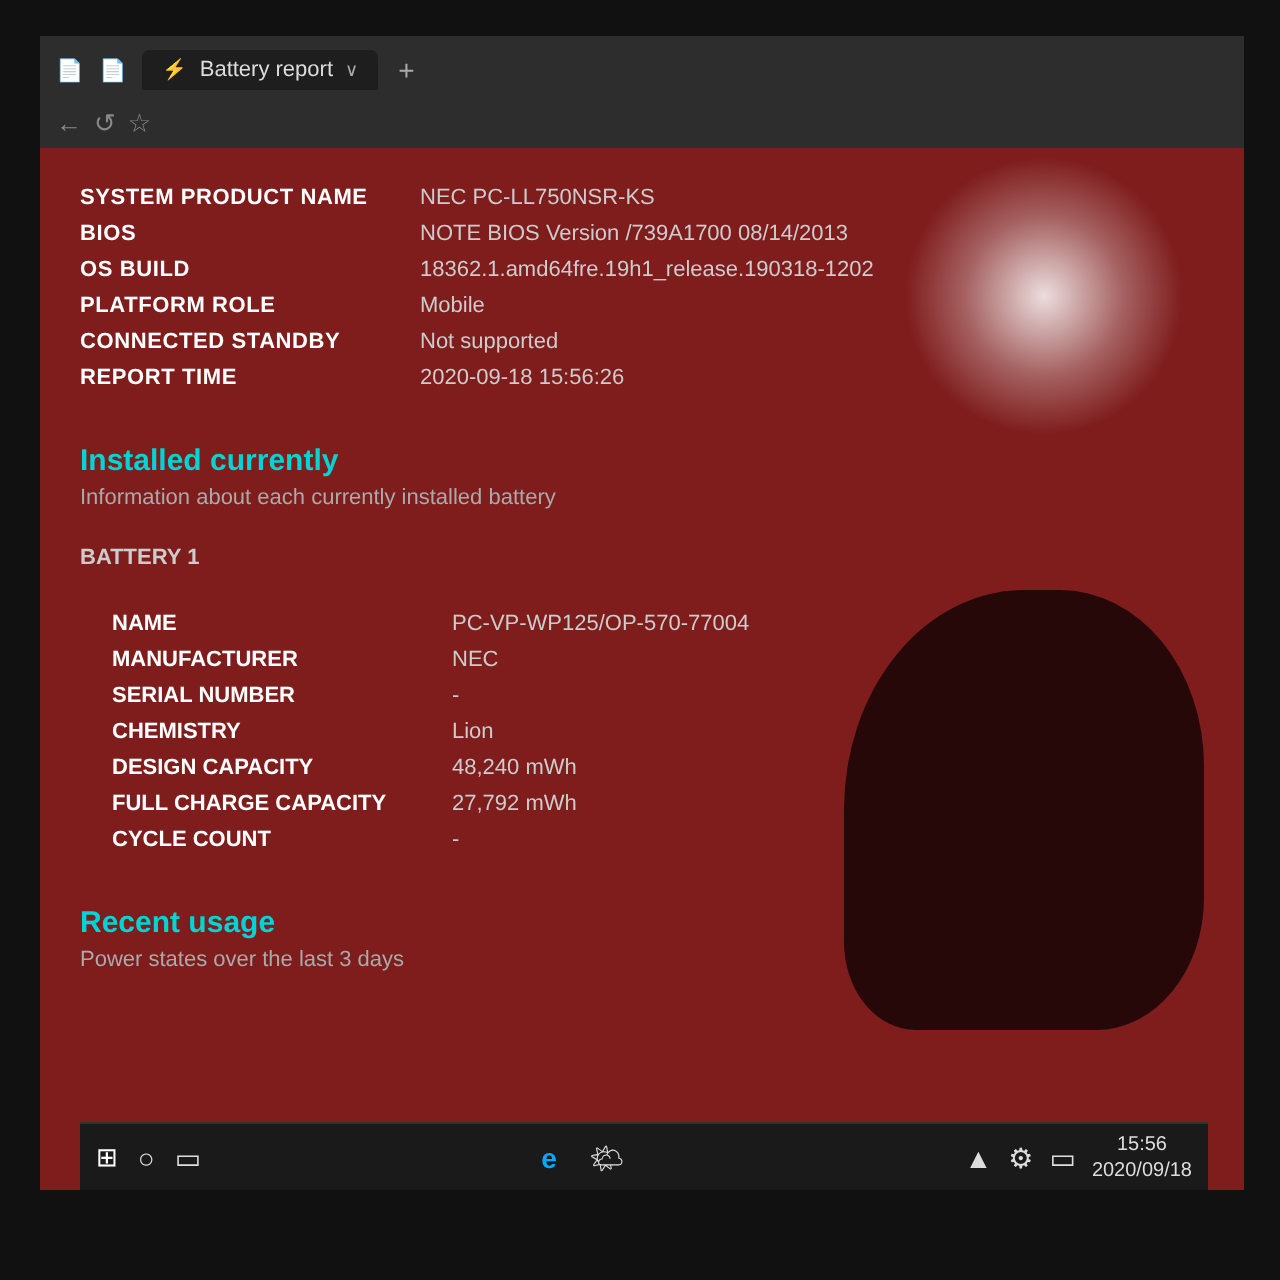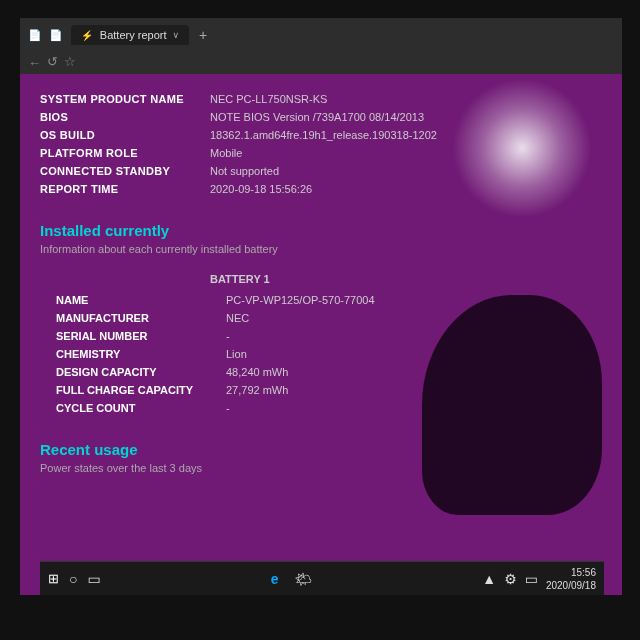--- a/index.html
+++ b/index.html
@@ -84,21 +84,21 @@
     }
 
     .nav-btn {
       color: #888;
       font-size: 13px;
       cursor: pointer;
     }
 
     
     .page-content {
-      background: #701a75;
+      background: #7f1d1d;
       height: calc(100% - 56px);
       overflow-y: auto;
       padding: 16px 20px;
     }
 
     
     .info-table {
       width: 100%;
       margin-bottom: 24px;
     }
@@ -136,21 +136,22 @@
       margin-bottom: 16px;
     }
 
     .battery-table {
       width: 100%;
     }
 
     .battery-header-row {
       display: flex;
       padding: 2px 0;
-      margin-bottom: 4px;
+      margin-bottom: 16px;
+      flex-direction: column;
     }
 
     .battery-col-empty {
       width: 170px;
       min-width: 170px;
     }
 
     .battery-col-header {
       color: #cccccc;
       font-size: 11px;
@@ -219,21 +220,21 @@
     }
 
     .taskbar-icon {
       color: #ddd;
       font-size: 14px;
     }
 
     .taskbar-time {
       color: #ddd;
       font-size: 10px;
-      text-align: right;
+      text-align: center;
       line-height: 1.3;
     }
 
     
     .glare {
       position: absolute;
       top: 60px;
       right: 30px;
       width: 140px;
       height: 140px;

